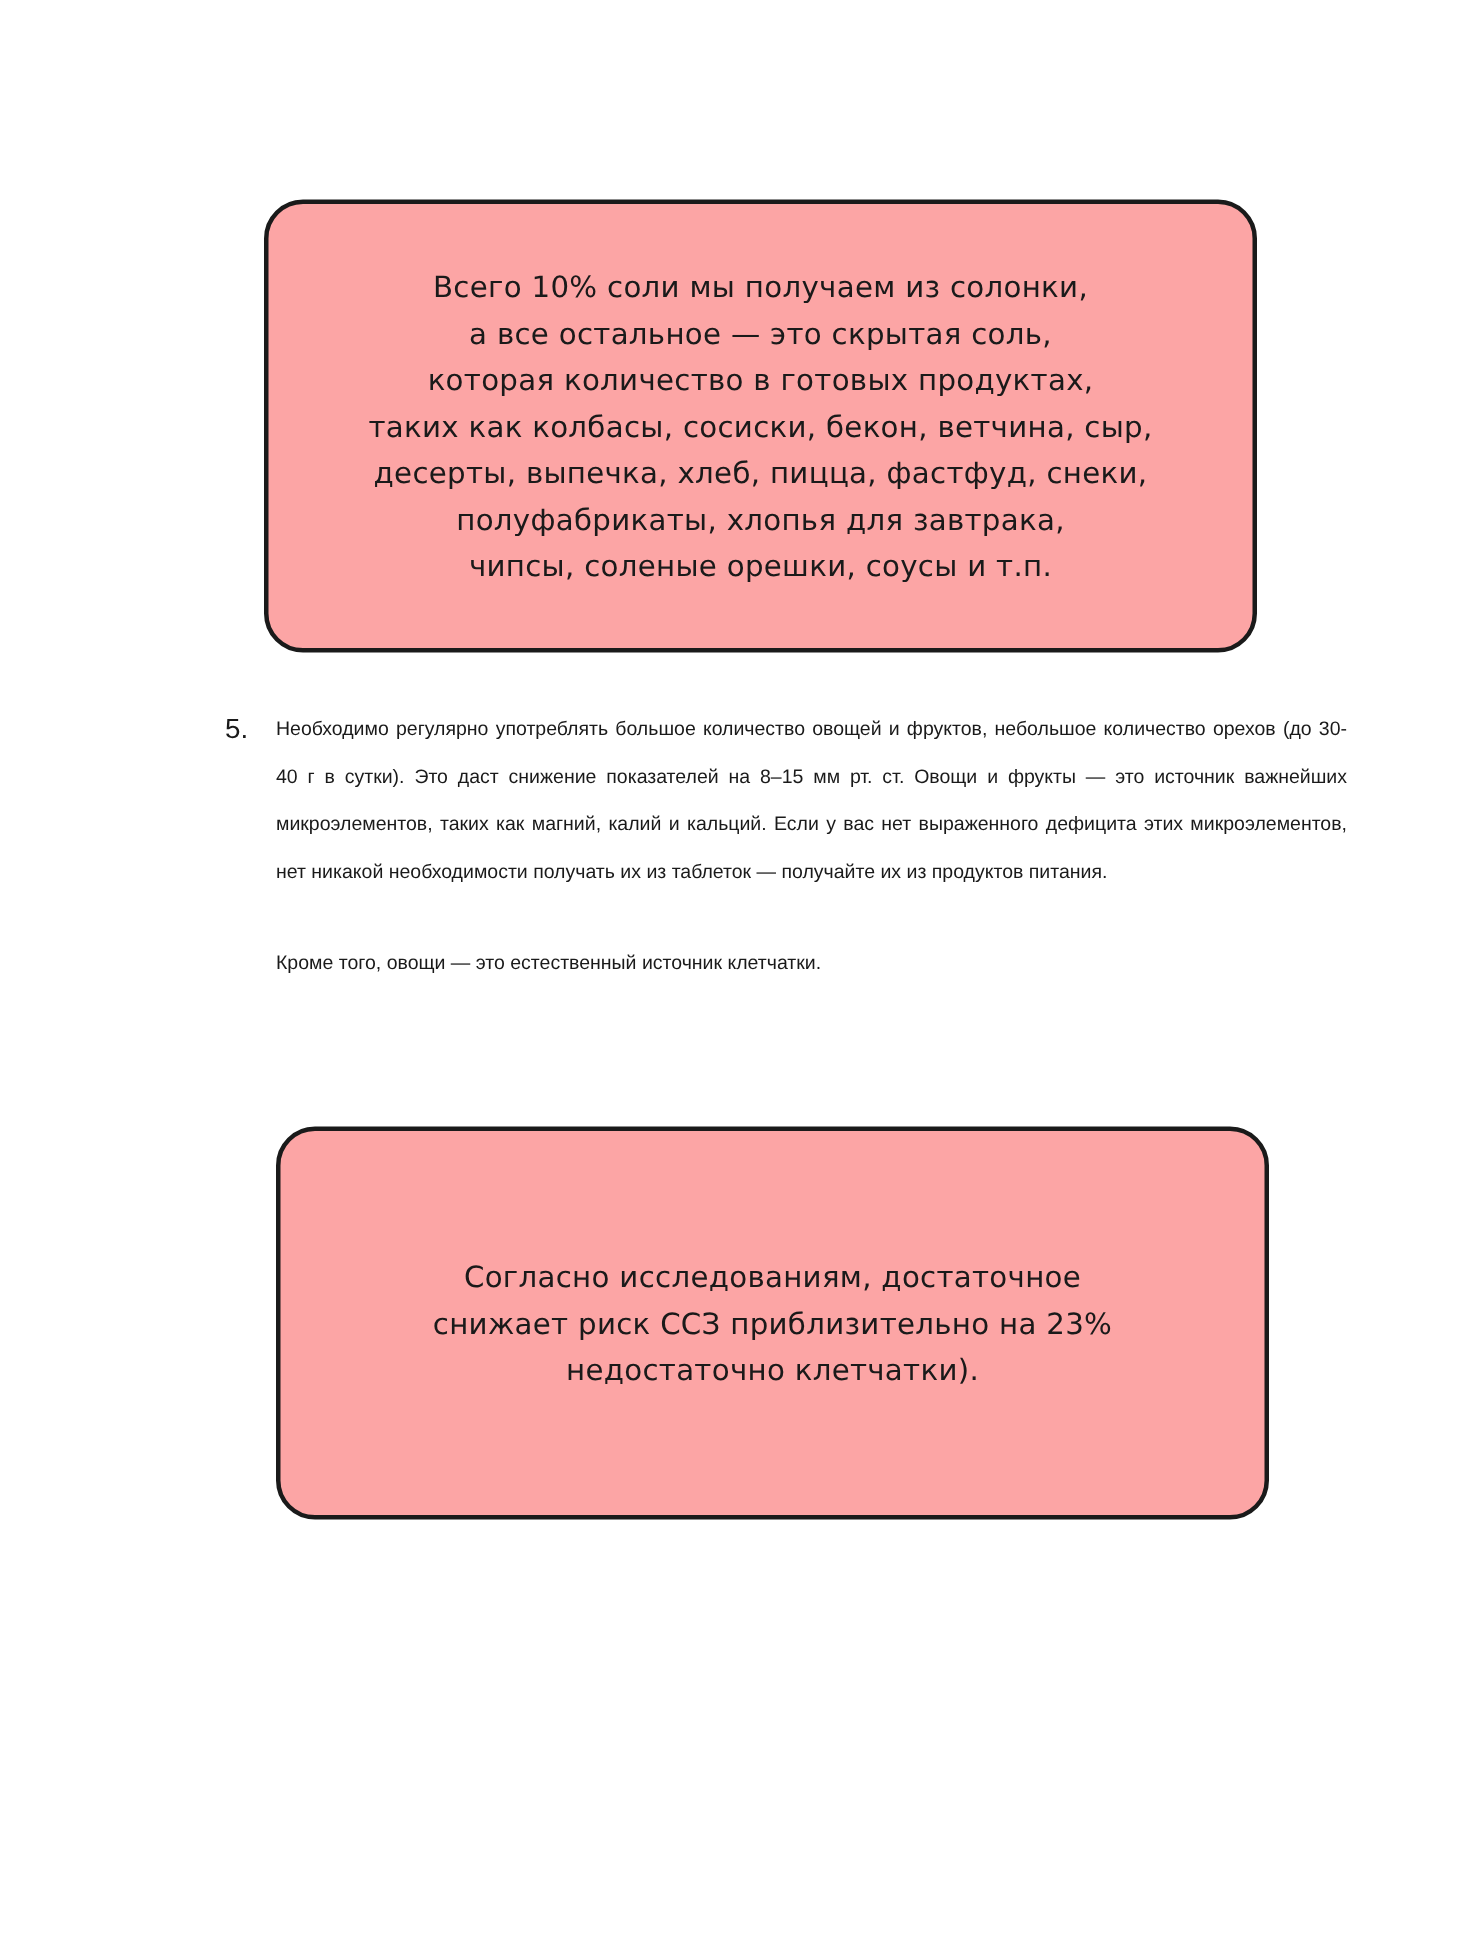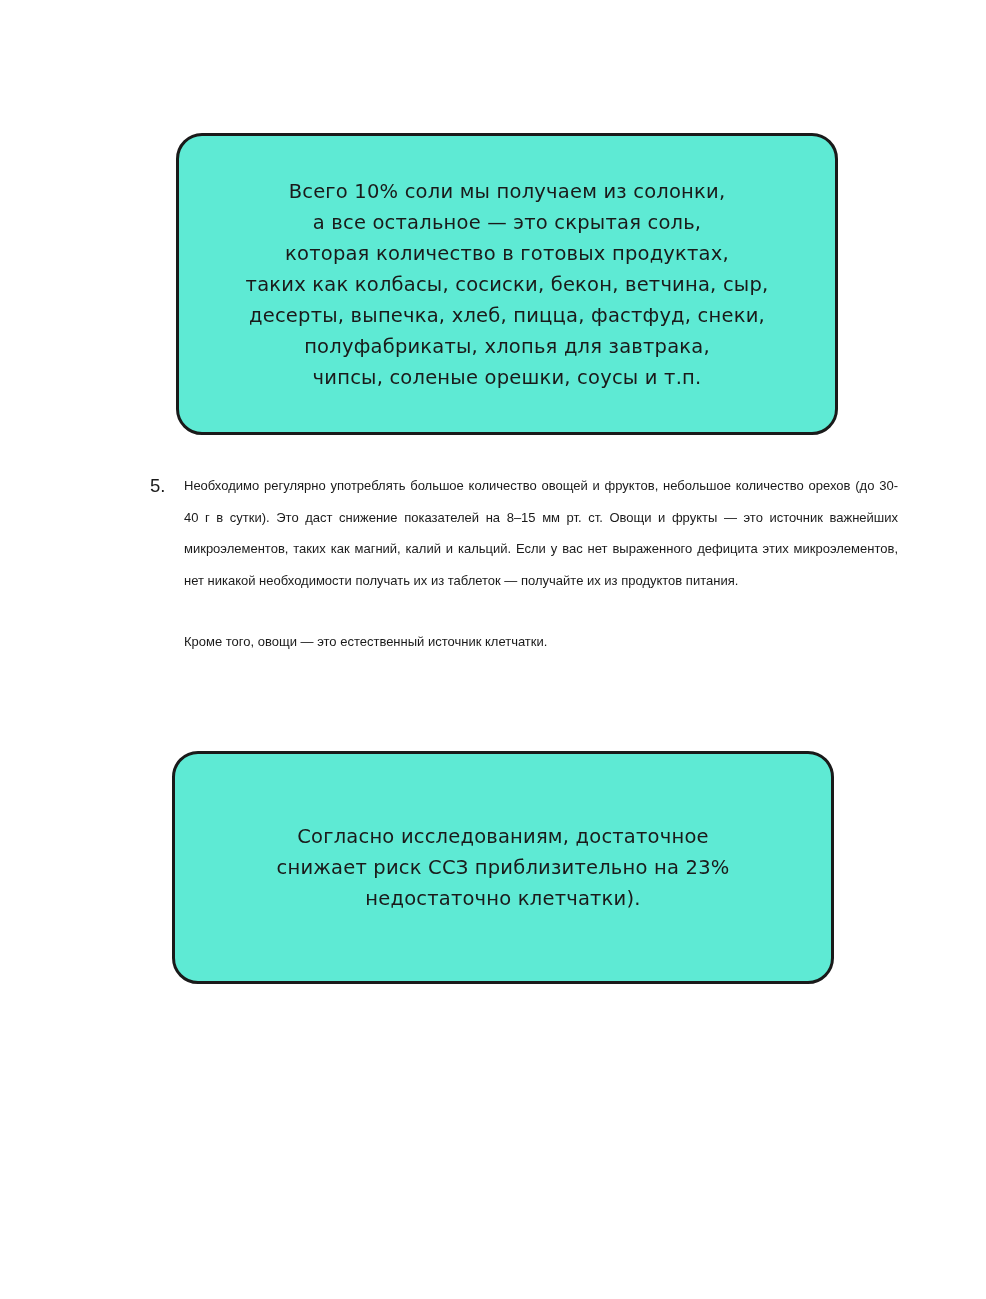--- a/index.html
+++ b/index.html
@@ -21,21 +21,21 @@
     height: 1299px;
     box-sizing: border-box;
   }
 
   
   .callout {
     position: absolute;
     border: 3px solid #1a1a1a;
     border-radius: 26px;
     box-sizing: border-box;
-    background: #5eead4;
+    background: #fca5a5;
     display: flex;
     flex-direction: column;
     align-items: center;
     justify-content: center;
   }
   .callout-line {
     font-family: "DejaVu Sans", sans-serif;
     font-size: 19.5px;
     line-height: 31px;
     letter-spacing: 0.2px;
@@ -44,24 +44,24 @@
     color: #1a1a1a;
   }
 
   #callout-salt {
     left: 176px;
     top: 133px;
     width: 662px;
     height: 302px;
   }
   #callout-fiber {
-    left: 172px;
+    left: 184px;
     top: 751px;
     width: 662px;
-    height: 233px;
+    height: 262px;
   }
 
   
   .list-item {
     position: absolute;
     left: 150px;
     top: 470px;
     width: 748px;
     display: flex;
     align-items: flex-start;

